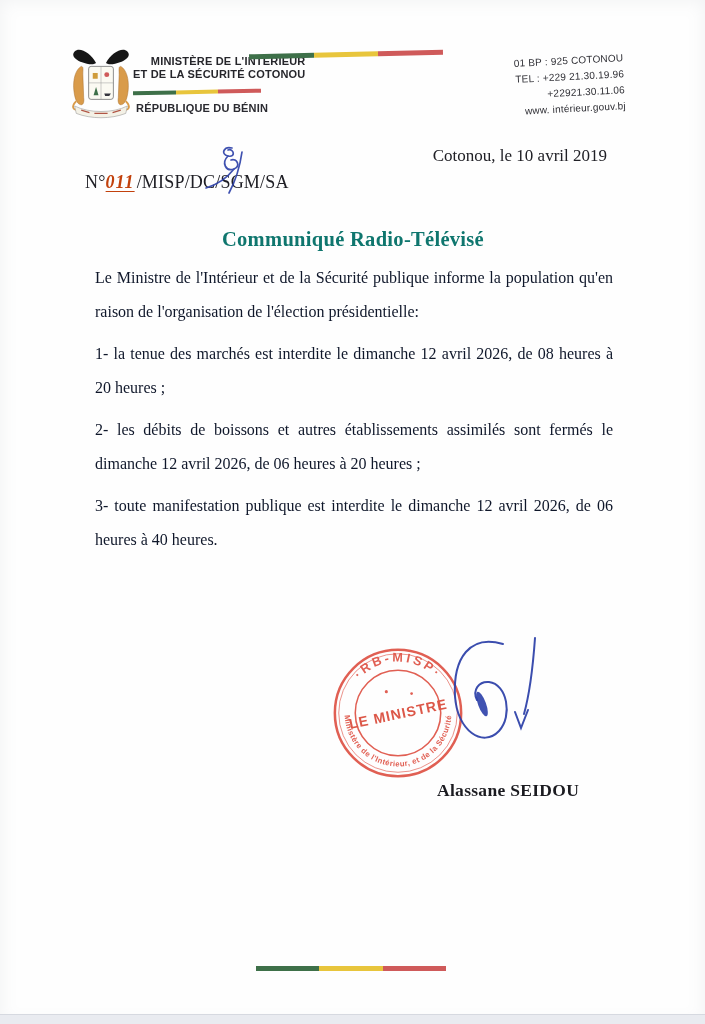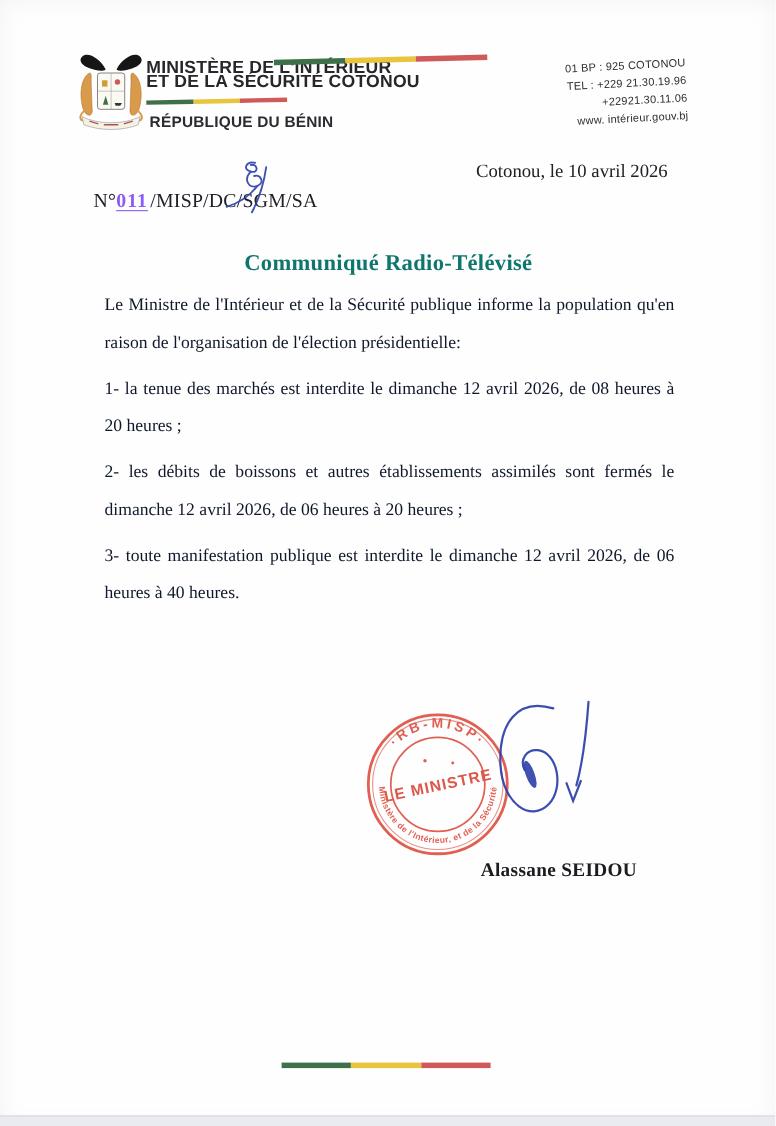--- a/index.html
+++ b/index.html
@@ -13,27 +13,27 @@
     color: #1f1f23;
     overflow: hidden;
     box-shadow: inset 0 0 18px rgba(120,125,140,0.10);
   }
 
   
   .coat { position: absolute; left: 68px; top: 48px; width: 66px; height: 78px; }
   .ministry {
     position: absolute; left: 133px; top: 55px;
     font-family: "Liberation Sans", sans-serif;
-    font-weight: bold; font-size: 16px; line-height: 13px;
-    color: #26262b; letter-spacing: 0.2px;
+    font-weight: bold; font-size: 11px; line-height: 13px;
+    color: #26262b; letter-spacing: 0.2px; text-align: right;
   }
   .republic {
     position: absolute; left: 136px; top: 102px;
     font-family: "Liberation Sans", sans-serif;
-    font-weight: bold; font-size: 14px; color: #2a2a30; letter-spacing: 0.2px;
+    font-weight: bold; font-size: 11px; color: #2a2a30; letter-spacing: 0.2px;
   }
   .bar { position: absolute; display: flex; }
   .bar i { display: block; height: 100%; flex: 1; }
   .bar .g { background: #3e7049; }
   .bar .y { background: #e8c53c; }
   .bar .r { background: #cf5a5a; }
   .bar-left  { left: 133px; top: 90px;  width: 128px; height: 4px; transform: rotate(-1.2deg); }
   .bar-top   { left: 249px; top: 52px;  width: 194px; height: 5px; transform: rotate(-1.4deg); }
   .bar-footer{ left: 256px; top: 966px; width: 190px; height: 5px; }
   .contact {
@@ -46,21 +46,21 @@
   
   .dateline {
     position: absolute; right: 98px; top: 146px;
     font-size: 17px; color: #202026;
   }
   .reference {
     position: absolute; left: 85px; top: 172px;
     font-size: 18px; color: #202026; letter-spacing: 0.2px;
   }
   .hand {
-    color: #8b5cf6; font-weight: bold; 
+    color: #c2410c; font-weight: bold; font-style: italic;
     text-decoration: underline; text-underline-offset: 3px;
     letter-spacing: 1px; padding-right: 2px;
   }
   .paraph { position: absolute; left: 196px; top: 144px; width: 62px; height: 52px; }
 
   
   .title {
     position: absolute; left: 95px; top: 228px; width: 516px;
     text-align: center; font-size: 20.5px; font-weight: bold;
     color: #0f766e; letter-spacing: 0.3px;
@@ -142,21 +142,21 @@
       <i class="r"></i>
   </div>
 
   <div class="contact">
     <div>01 BP : 925 COTONOU</div>
     <div>TEL : +229 21.30.19.96</div>
     <div>+22921.30.11.06</div>
     <div>www. intérieur.gouv.bj</div>
   </div>
 
-  <div class="dateline">Cotonou, le 10 avril 2026</div>
+  <div class="dateline">Cotonou, le 10 avril 2019</div>
 
   <div class="reference">
     <span>N°</span><span class="hand">011</span><span>/MISP/DC/SGM/SA</span>
   </div>
 
   <svg class="paraph" viewBox="0 0 62 52">
     <g fill="none" stroke="#2b3fa8" stroke-width="1.7" stroke-linecap="round" opacity="0.9">
       <path d="M36,4 C28,2 24,10 32,12 C40,14 38,4 32,6"></path>
       <path d="M32,12 C25,19 30,28 38,25 C45,22 41,14 35,16"></path>
       <path d="M38,25 C31,34 20,41 10,44"></path>

